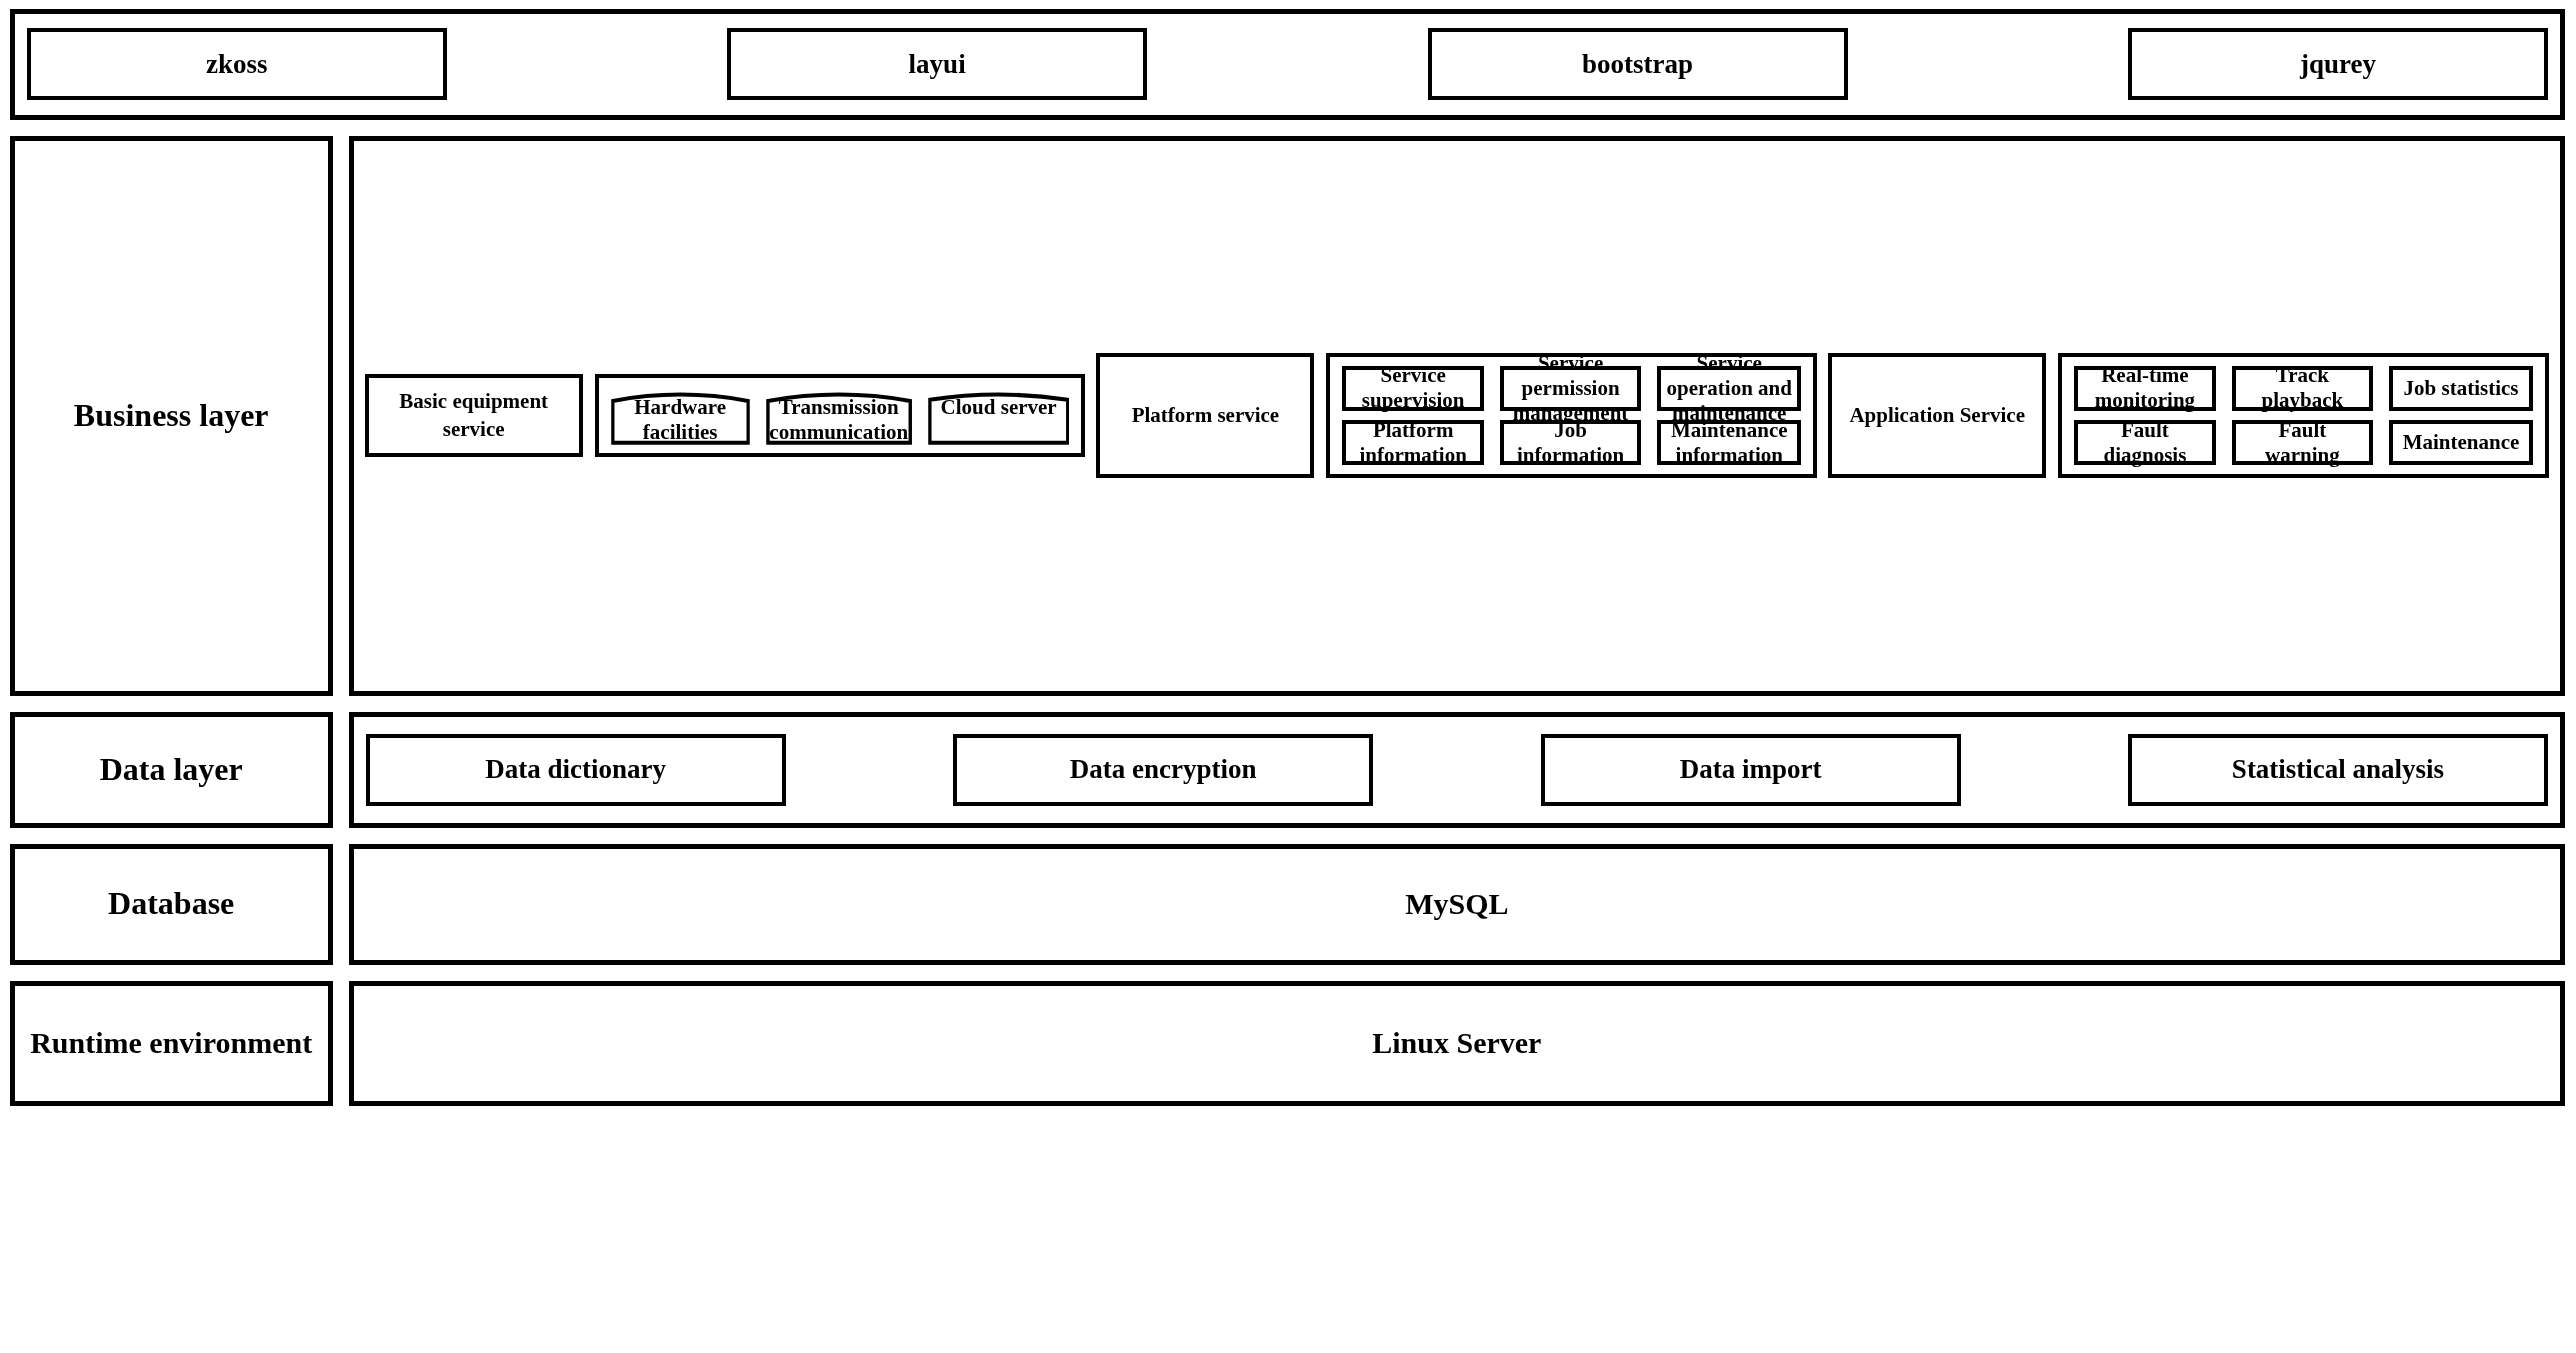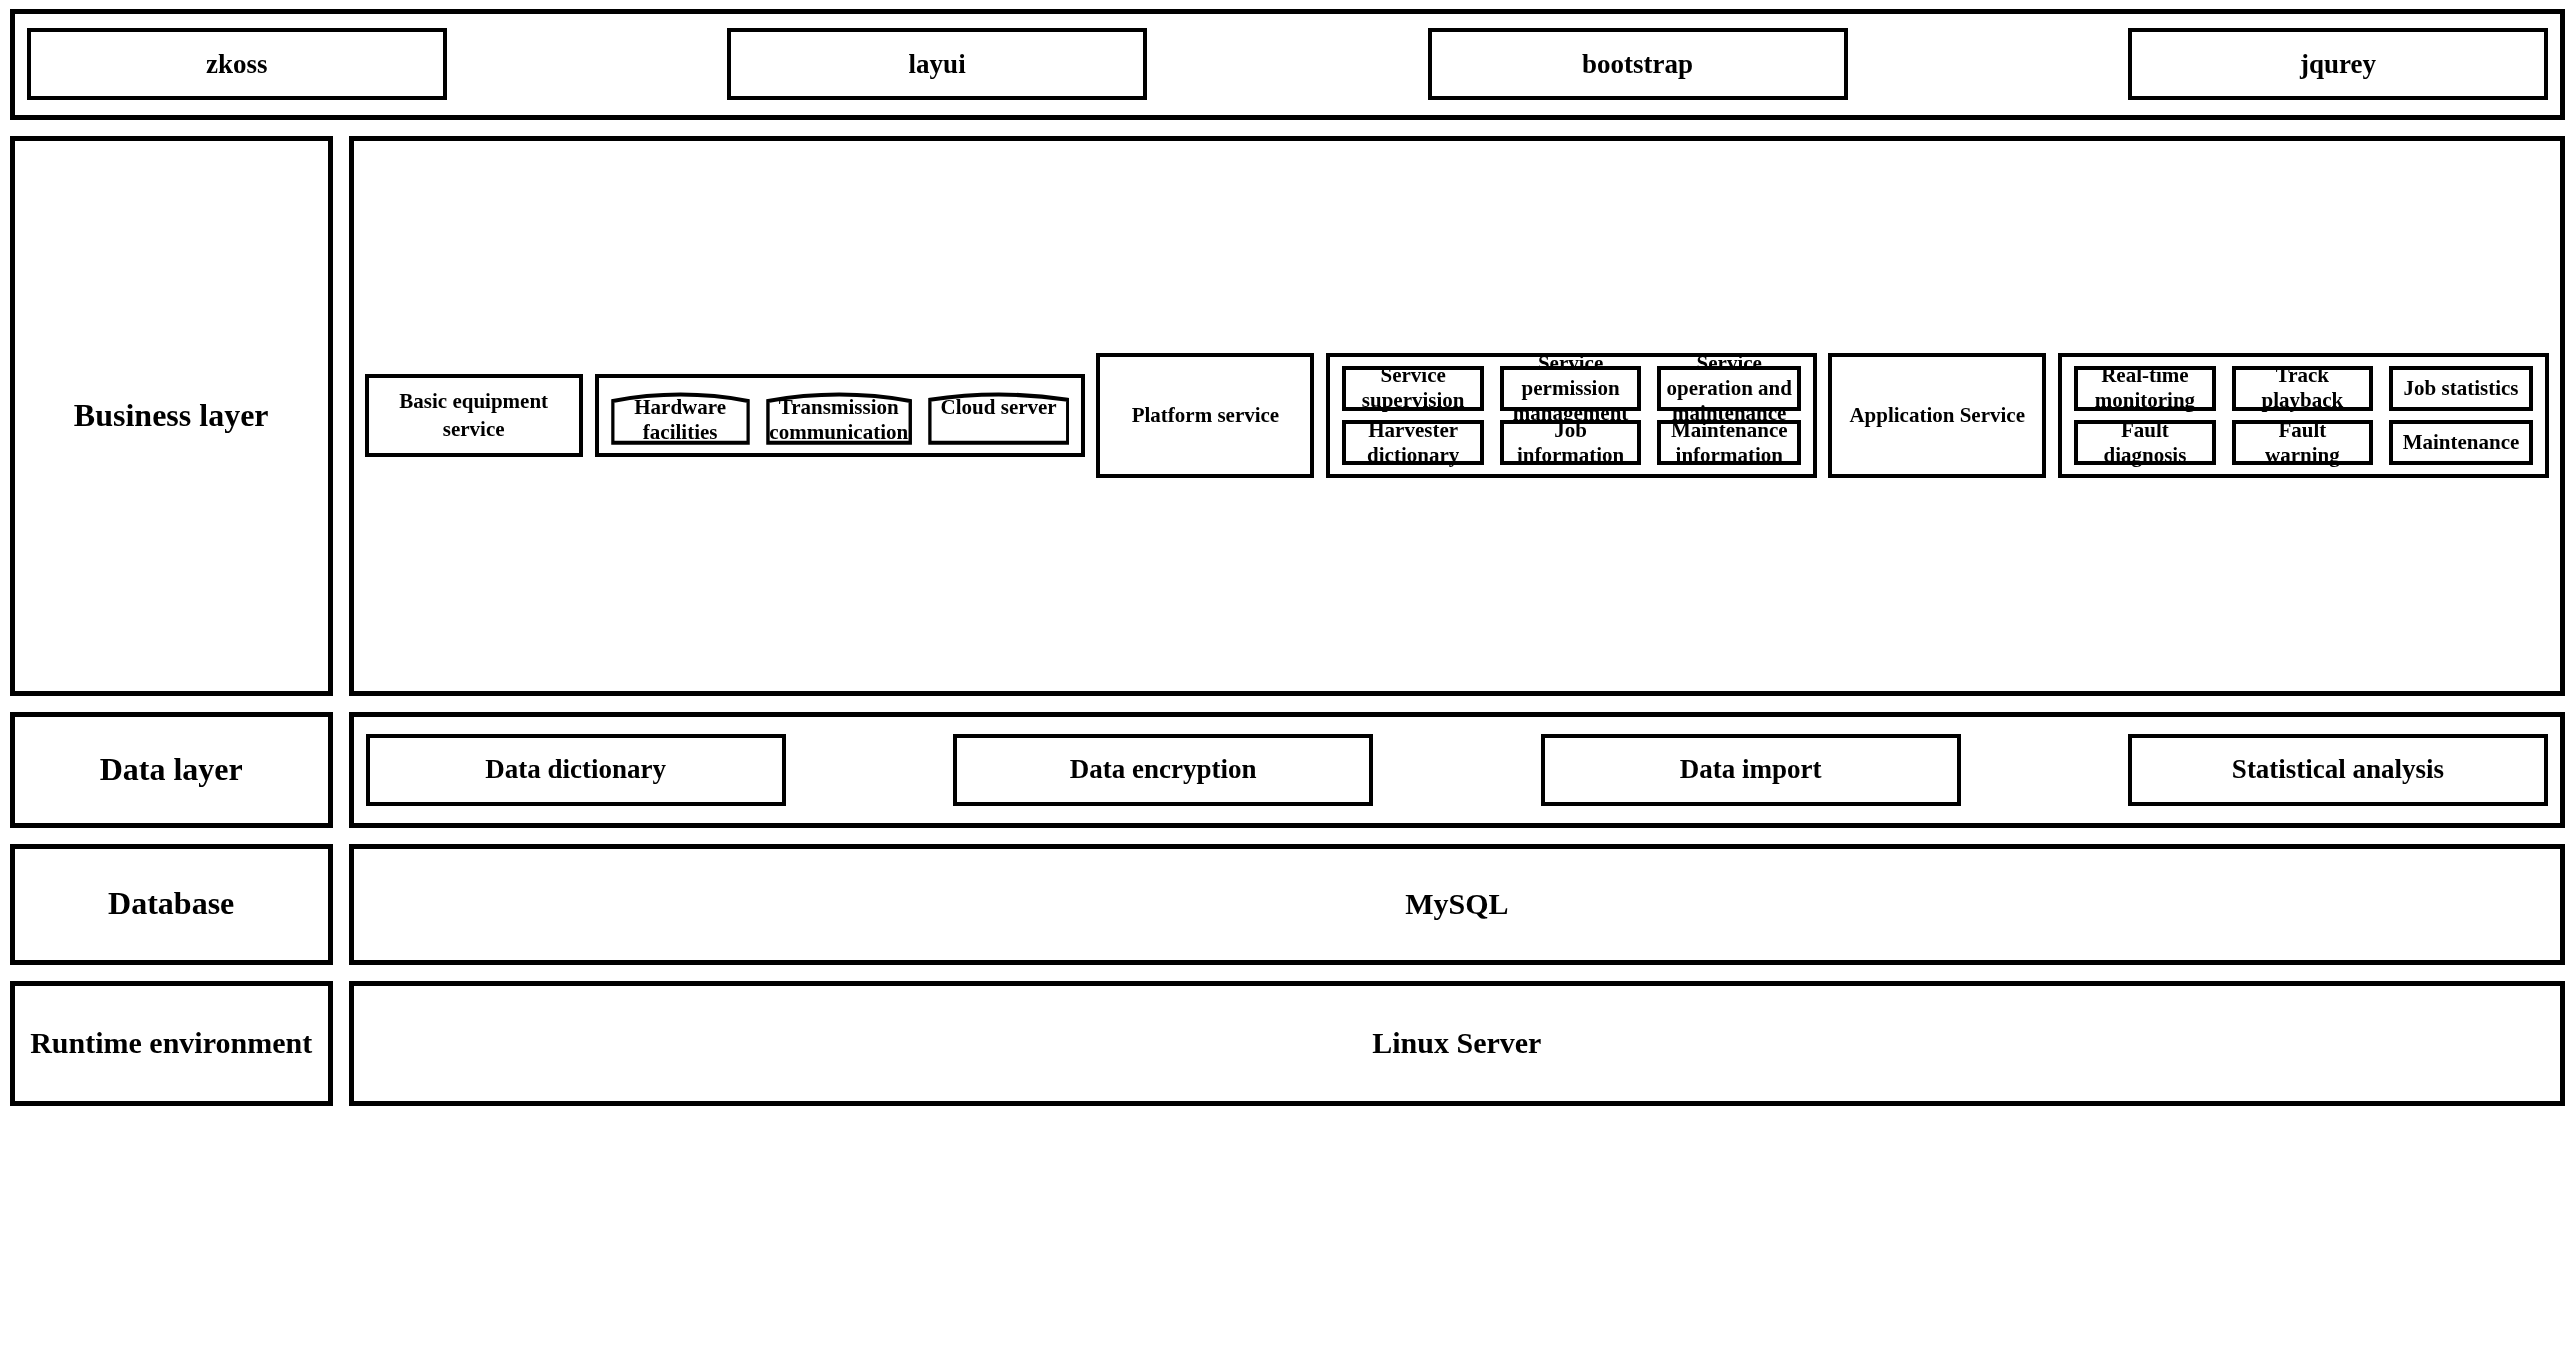--- a/index.html
+++ b/index.html
@@ -238,21 +238,21 @@
 
       <div class="svc-group">
         <div class="svc-name">Platform service</div>
         <div class="svc-items">
           <div class="svc-line">
             <div class="item-box">Service supervision</div>
             <div class="item-box">Service permission management</div>
             <div class="item-box col-wide">Service operation and maintenance</div>
           </div>
           <div class="svc-line">
-            <div class="item-box">Harvester dictionary</div>
+            <div class="item-box">Platform information</div>
             <div class="item-box">Job information</div>
             <div class="item-box col-wide">Maintenance information</div>
           </div>
         </div>
       </div>
 
       <div class="svc-group">
         <div class="svc-name">Application Service</div>
         <div class="svc-items">
           <div class="svc-line">

